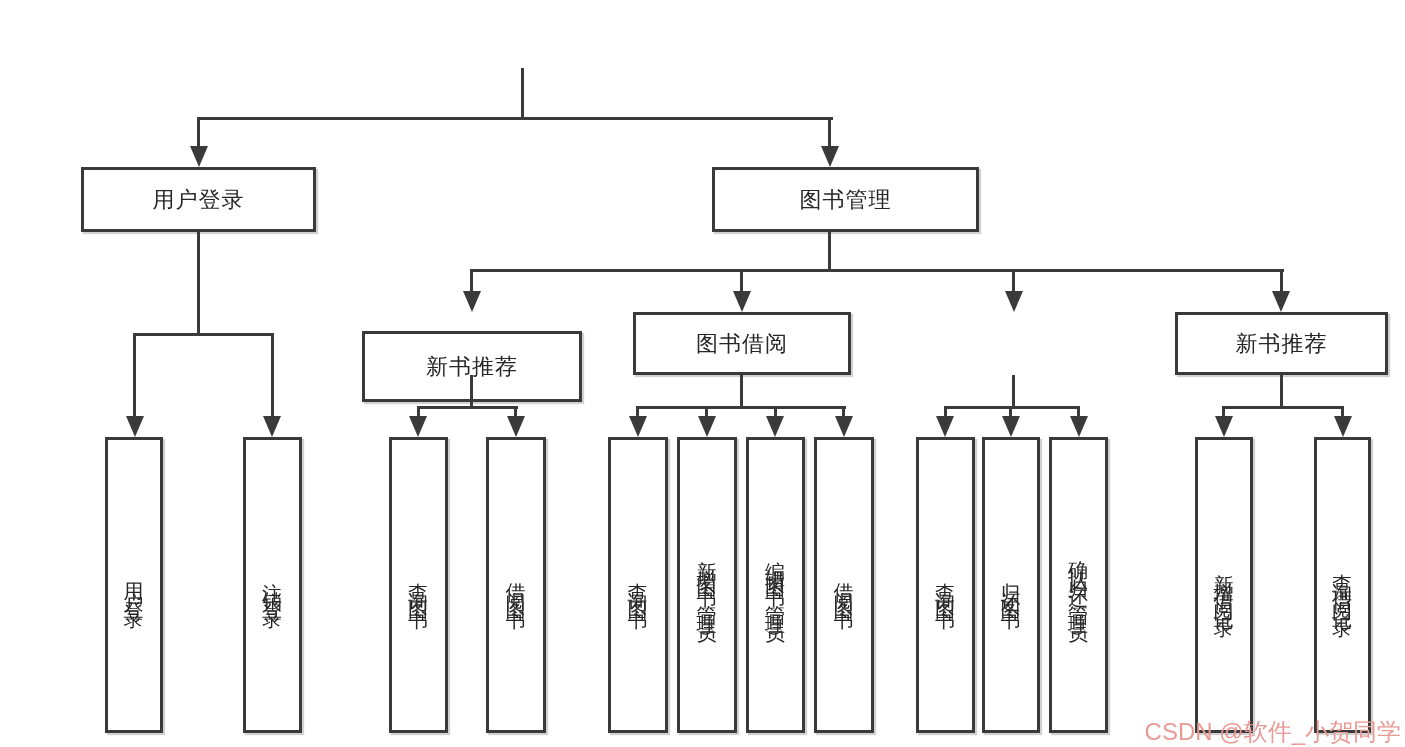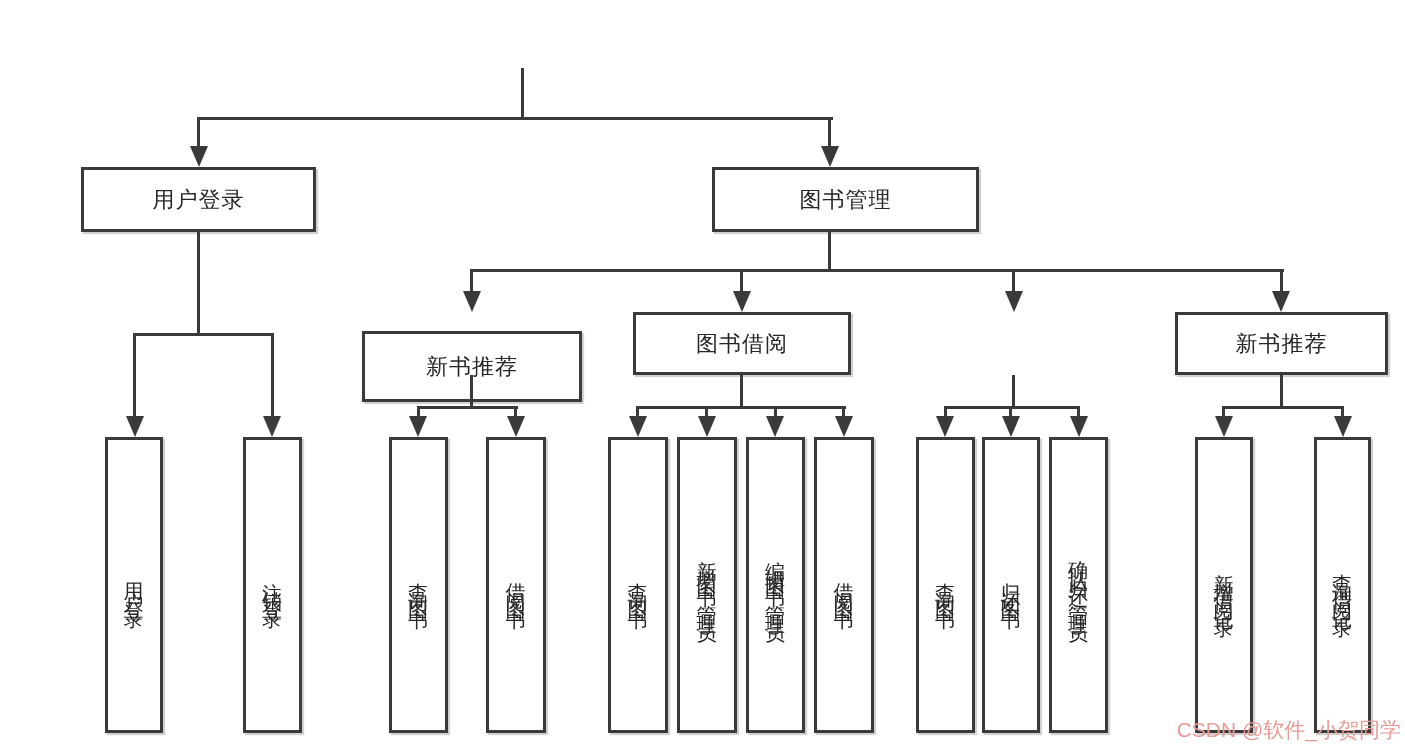--- a/index.html
+++ b/index.html
@@ -52,21 +52,21 @@
     position: absolute;
     width: 0; height: 0;
     border-left: 9px solid transparent;
     border-right: 9px solid transparent;
     border-top: 21px solid var(--line);
   }
   .watermark {
     position: absolute;
     right: 4px;
     top: 716px;
-    font-size: 21px;
+    font-size: 24px;
     color: var(--watermark);
     white-space: nowrap;
   }
 </style>
 </head>
 <body>
 
 <div class="diagram">
 
 

